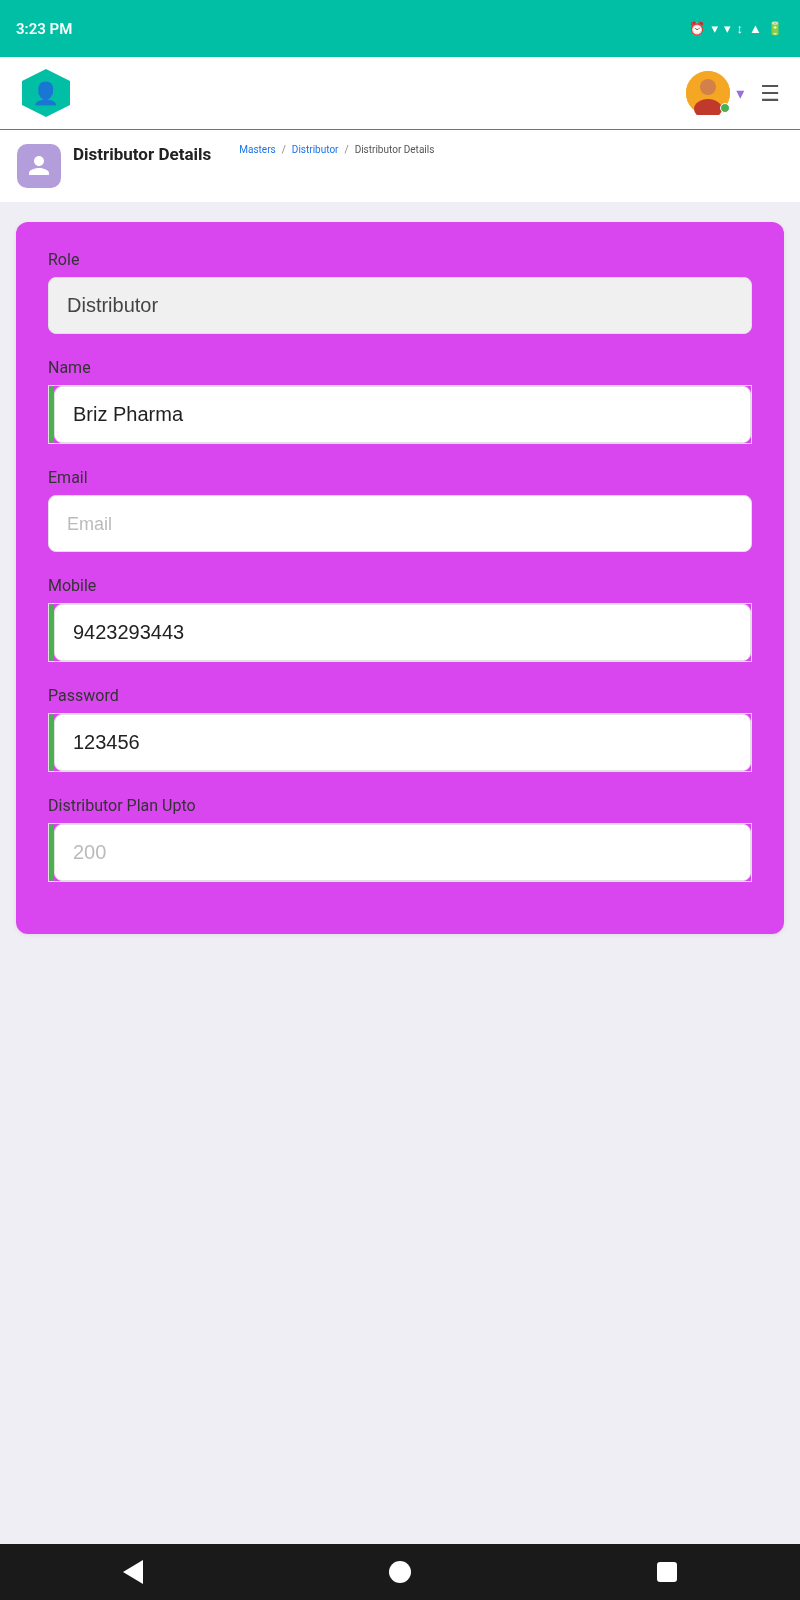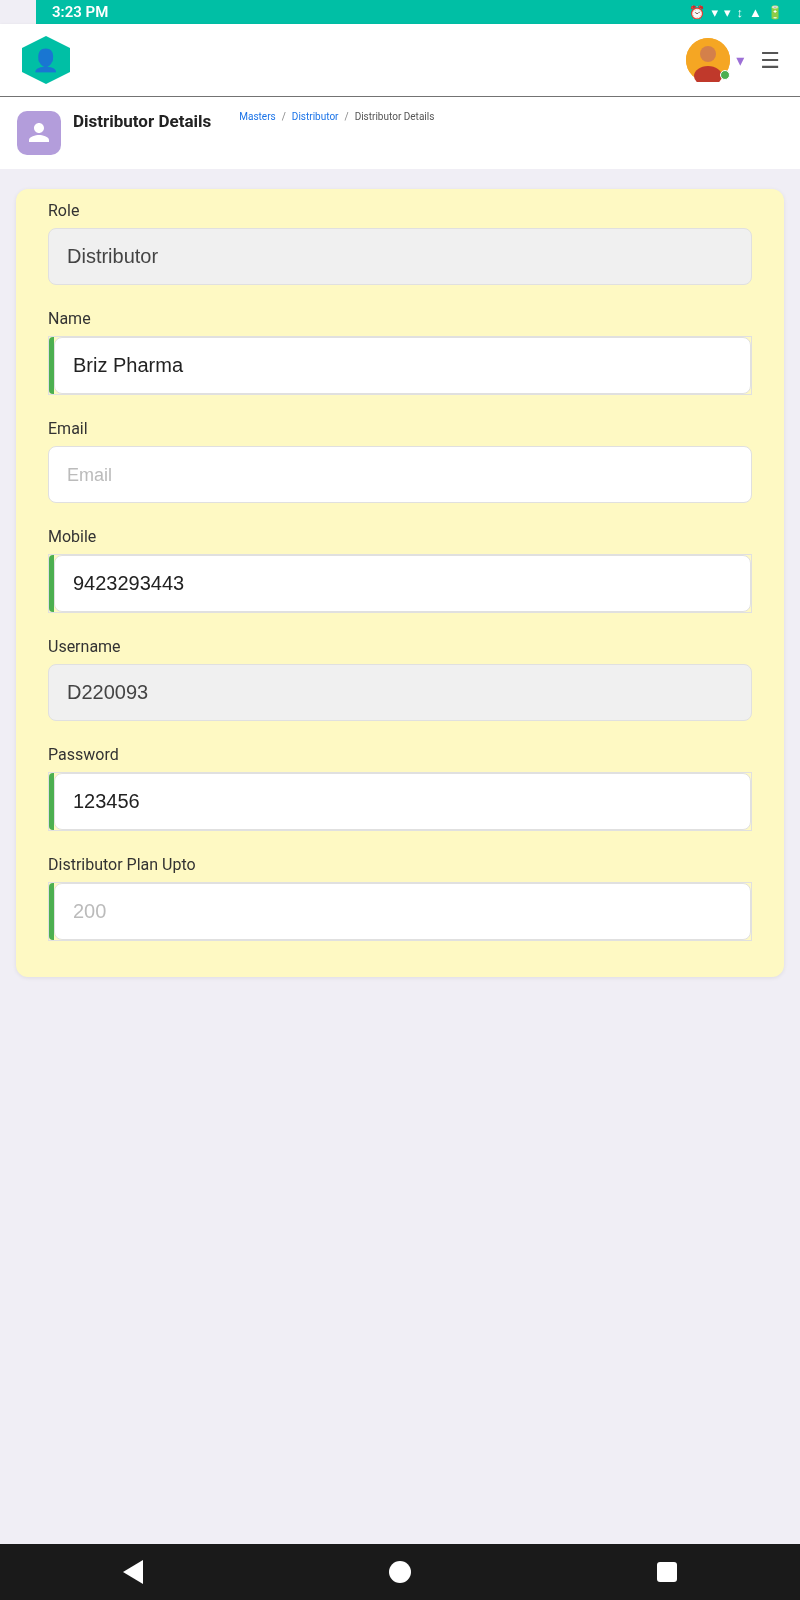--- a/index.html
+++ b/index.html
@@ -11,28 +11,27 @@
       font-family: 'Roboto', Arial, sans-serif;
       background: #f0eef5;
       display: flex;
       flex-direction: column;
     }
 
     
     .status-bar {
       background: #00bfa5;
       color: white;
-      height: 24px;
+      height: 57px;
       display: flex;
       align-items: center;
       justify-content: space-between;
       padding: 0 16px;
       font-size: 15px;
       font-weight: 500;
-      margin-left: 36px;
     }
 
     .status-bar-time {
       font-size: 15px;
       font-weight: 600;
     }
 
     .status-bar-icons {
       display: flex;
       align-items: center;
@@ -150,24 +149,24 @@
     .breadcrumb-sep {
       color: #888;
     }
 
     .breadcrumb-current {
       color: #555;
     }
 
     
     .form-card {
-      background: #fef9c3;
+      background: #d946ef;
       margin: 20px 16px;
       border-radius: 12px;
-      padding: 12px 32px;
+      padding: 28px 32px;
       box-shadow: 0 1px 4px rgba(0,0,0,0.08);
     }
 
     .field-group {
       margin-bottom: 24px;
     }
 
     .field-label {
       font-size: 16px;
       color: #333;
@@ -331,24 +330,20 @@
   </div>
 
   <div class="field-group">
     <label class="field-label">Mobile</label>
     <div class="input-wrapper-bar">
       <div class="green-bar"></div>
       <input class="field-input" type="tel" value="9423293443" style="">
     </div>
   </div>
 
-  <div class="field-group">
-    <label class="field-label">Username</label>
-    <input class="field-input readonly-bg" type="text" value="D220093" readonly="" style="">
-  </div>
 
   <div class="field-group">
     <label class="field-label">Password</label>
     <div class="input-wrapper-bar">
       <div class="green-bar"></div>
       <input class="field-input" type="text" value="123456" style="">
     </div>
   </div>
 
 

